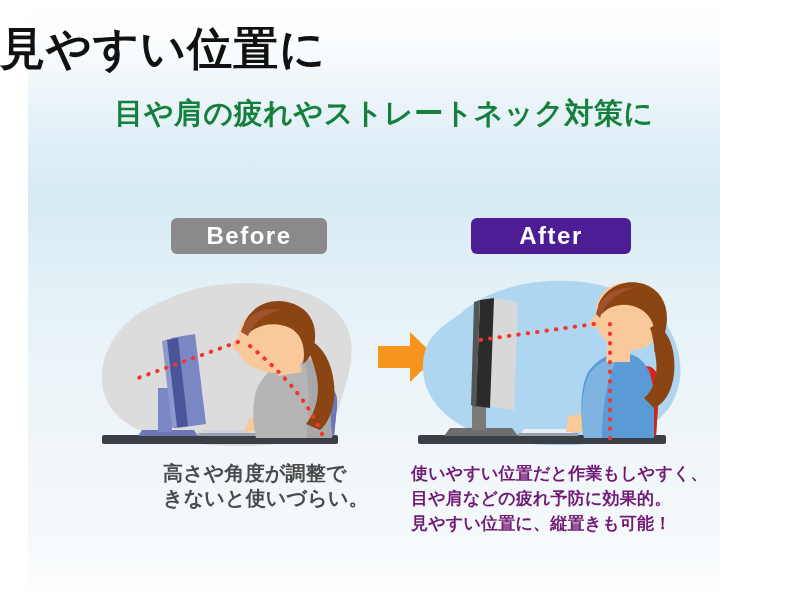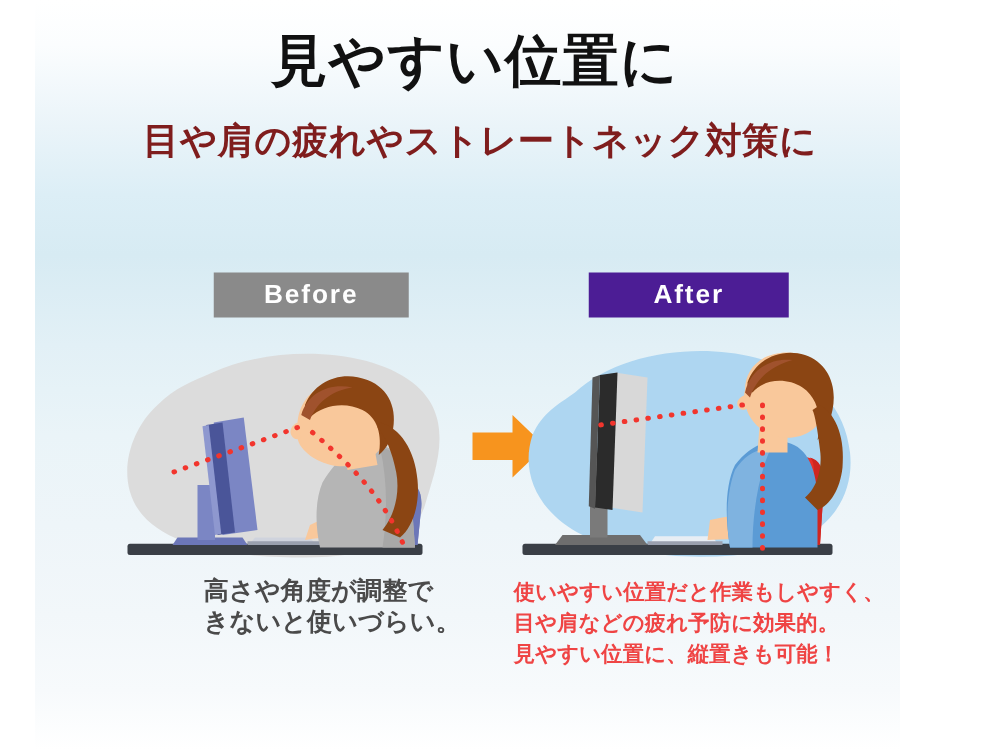--- a/index.html
+++ b/index.html
@@ -41,49 +41,48 @@
         #f7fafc 92%,
         #ffffff 100%);
   }
 
   
   .headline {
     position: absolute;
     left: 0;
     top: 22px;
     width: 760px;
-    text-align: center;
     font-size: 45px;
     line-height: 54px;
     font-weight: bold;
     color: #111111;
     letter-spacing: 1px;
     white-space: nowrap;
   }
   .subhead {
     position: absolute;
     left: 0;
     top: 95px;
     width: 768px;
     text-align: center;
     font-size: 29px;
     line-height: 36px;
     font-weight: bold;
-    color: #7f1d1d;
+    color: #15803d;
     letter-spacing: 0.5px;
     white-space: nowrap;
   }
 
   
   .badge {
     position: absolute;
     height: 36px;
-    border-radius: 0;
+    border-radius: 6px;
     color: #ffffff;
-    font-size: 21px;
+    font-size: 24px;
     font-weight: bold;
     line-height: 36px;
     text-align: center;
     letter-spacing: 1.5px;
   }
   .badge-before {
     left: 171px;
     top: 218px;
     width: 156px;
     background: #8a8a8a;
@@ -121,21 +120,21 @@
     font-size: 20px;
     line-height: 25px;
     color: #4a4a4a;
     letter-spacing: 0.2px;
   }
   .caption-after {
     left: 411px;
     top: 461px;
     font-size: 17px;
     line-height: 25px;
-    color: #ef4444;
+    color: #701a75;
     letter-spacing: 0.2px;
   }
   .caption div { white-space: nowrap; }
 </style>
 </head>
 <body>
 
 <div class="stage">
 
   <div class="panel"></div>

